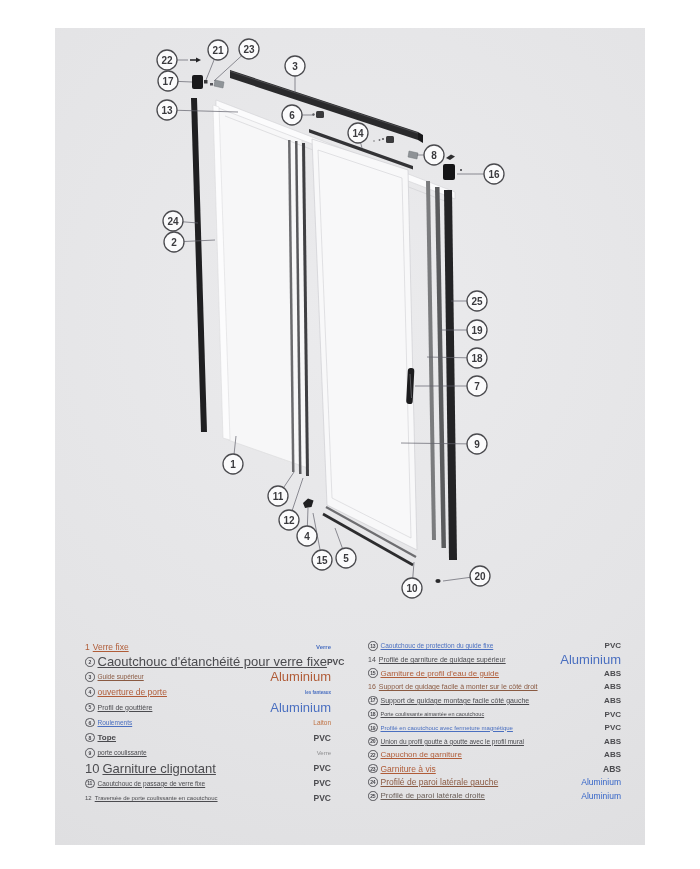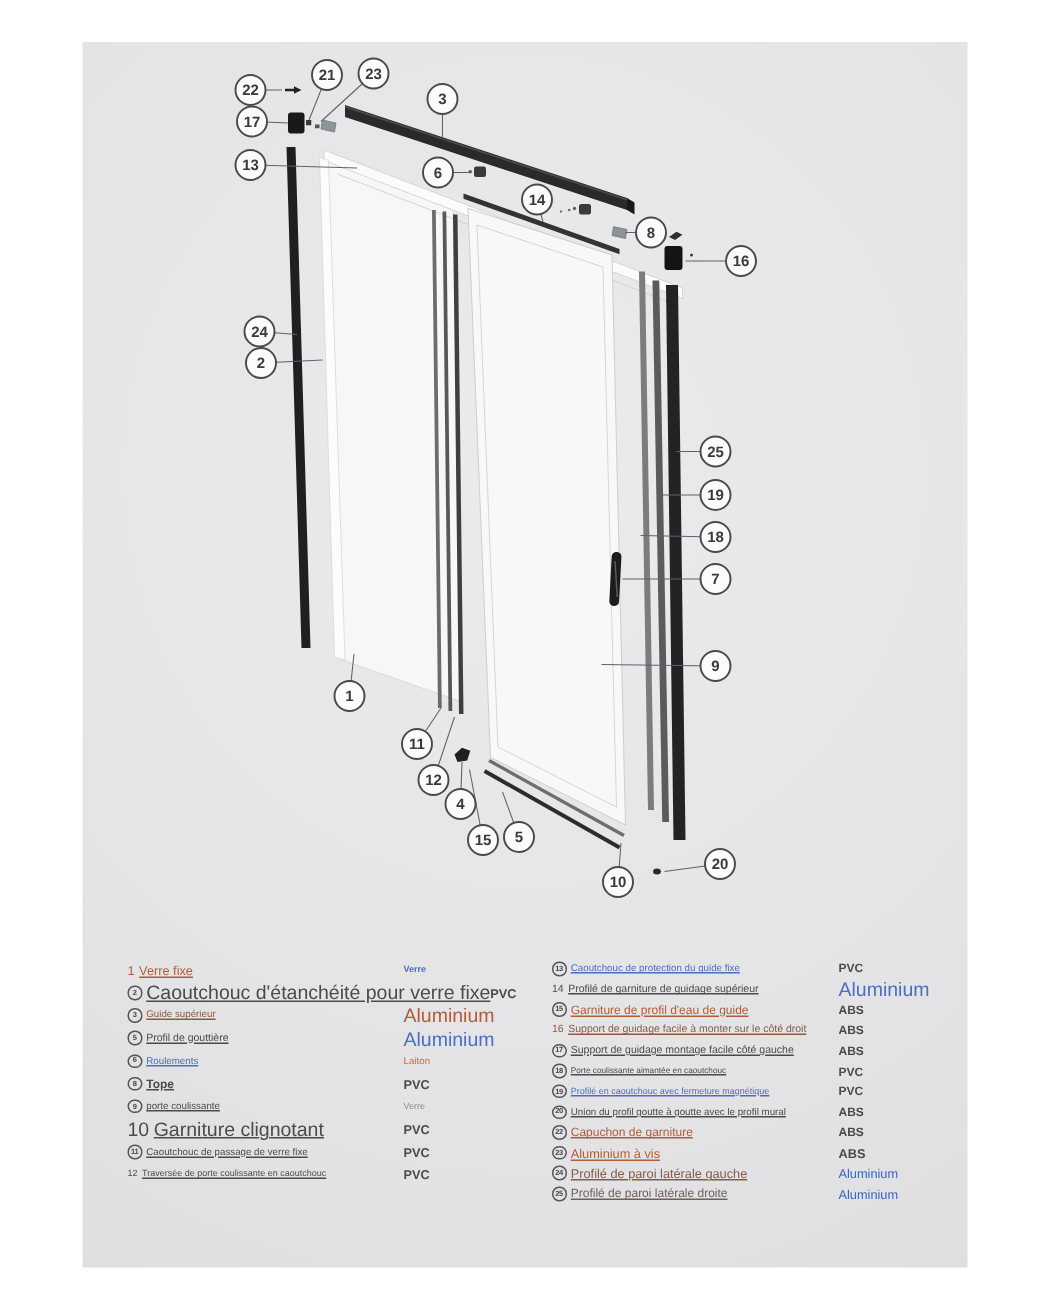--- a/index.html
+++ b/index.html
@@ -17,21 +17,21 @@
   .col-left{left:30px;top:611px;width:246px;}
   .col-left .prow{height:15.2px;}
   .col-right{left:313px;top:611px;width:253px;}
   .col-right .prow{height:13.65px;}
   .prow{display:flex;align-items:center;}
   .badge{flex:0 0 auto;box-sizing:border-box;width:9.5px;height:9.5px;border:1px solid #55555a;
     border-radius:50%;display:inline-flex;align-items:center;justify-content:center;
     font-size:5px;letter-spacing:-0.2px;color:#46464c;margin-right:3px;font-weight:600;}
   .plain{margin-right:3px;}
   .pname{white-space:nowrap;text-decoration:underline;}
-  .pmat{margin-left:auto;width:62px;text-align:left;white-space:nowrap;}
+  .pmat{margin-left:auto;width:62px;text-align:right;white-space:nowrap;}
   
   .s45{font-size:4.5px}.s55{font-size:5.5px}.s6{font-size:6px}.s65{font-size:6.5px}
   .s7{font-size:7px}.s75{font-size:13px}.s8{font-size:8px}.s85{font-size:8.5px}
   .c-dark{color:#4b4b4f}.c-blue{color:#4a6fc0}.c-vblue{color:#3565c8}.c-orange{color:#b05c38}
   .c-brown{color:#8a5a42}.c-laiton{color:#bf7040}.c-gray{color:#8d8d8f}.c-dark2{color:#6b5f58}
   .w6{font-weight:600}.w5{font-weight:500}
 </style>
 </head>
 <body>
 
@@ -231,20 +231,25 @@
           <span class="badge">2</span>
           <span class="pname s75 c-dark">Caoutchouc d'étanchéité pour verre fixe</span>
           <span class="pmat s85 c-dark w6">PVC</span>
         </div>
         <div class="prow">
           <span class="badge">3</span>
           <span class="pname s65 c-brown">Guide supérieur</span>
           <span class="pmat s75 c-orange">Aluminium</span>
         </div>
         <div class="prow">
+          <span class="badge">4</span>
+          <span class="pname s85 c-orange w5">ouverture de porte</span>
+          <span class="pmat s45 c-blue w6">les fanteaux</span>
+        </div>
+        <div class="prow">
           <span class="badge">5</span>
           <span class="pname s7 c-dark">Profil de gouttière</span>
           <span class="pmat s75 c-blue">Aluminium</span>
         </div>
         <div class="prow">
           <span class="badge">6</span>
           <span class="pname s65 c-blue">Roulements</span>
           <span class="pmat s65 c-laiton">Laiton</span>
         </div>
         <div class="prow">
@@ -314,21 +319,21 @@
           <span class="pname s65 c-dark">Union du profil goutte à goutte avec le profil mural</span>
           <span class="pmat s8 c-dark w6">ABS</span>
         </div>
         <div class="prow">
           <span class="badge">22</span>
           <span class="pname s8 c-orange w5">Capuchon de garniture</span>
           <span class="pmat s8 c-dark w6">ABS</span>
         </div>
         <div class="prow">
           <span class="badge">23</span>
-          <span class="pname s85 c-orange w5">Aluminium à vis</span>
+          <span class="pname s85 c-orange w5">Garniture à vis</span>
           <span class="pmat s85 c-dark w6">ABS</span>
         </div>
         <div class="prow">
           <span class="badge">24</span>
           <span class="pname s85 c-brown w5">Profilé de paroi latérale gauche</span>
           <span class="pmat s85 c-vblue">Aluminium</span>
         </div>
         <div class="prow">
           <span class="badge">25</span>
           <span class="pname s8 c-dark2 w5">Profilé de paroi latérale droite</span>

